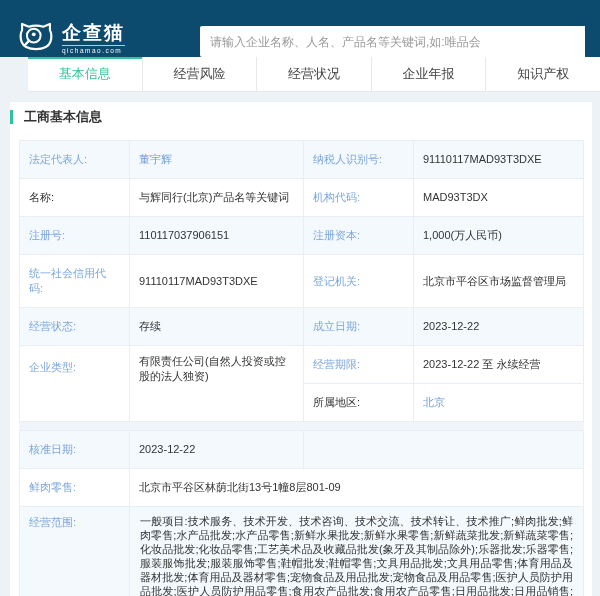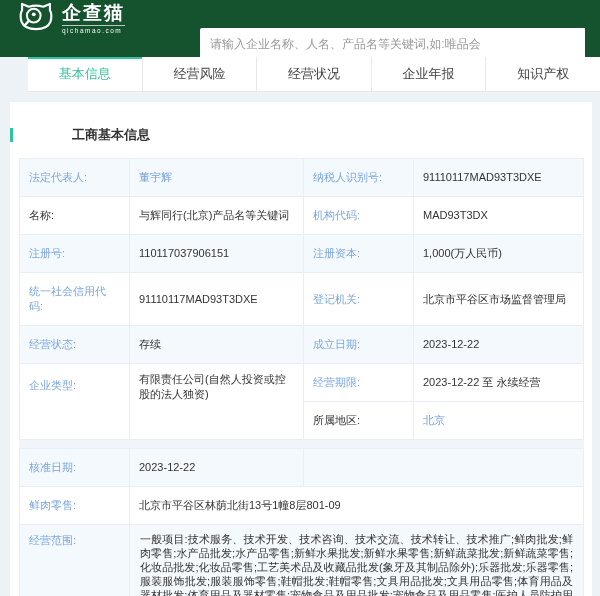--- a/index.html
+++ b/index.html
@@ -1,20 +1,20 @@
 <!DOCTYPE html>
 <html><head>
 <meta charset="utf-8">
 <style>
   * { margin:0; padding:0; box-sizing:border-box; }
   html,body { width:600px; height:596px; overflow:hidden; background:#edf2f6;
     font-family:"Liberation Sans","DejaVu Sans",sans-serif; }
 
   
-  .header { height:57px; background:#14532d; display:flex; align-items:flex-start; padding:0 15px 0 18px; }
+  .header { height:57px; background:#0c4a6e; display:flex; align-items:flex-end; padding:0 15px 0 18px; }
   .logo { display:flex; align-items:center; cursor:pointer; width:170px; flex:none; }
   .logo-icon { margin-right:8px; flex:none; }
   .logo-text-wrap { display:flex; flex-direction:column; line-height:1; }
   .logo-title { color:#fff; font-size:19px; font-weight:bold; letter-spacing:2px; }
   .logo-domain { color:#fff; font-size:6.5px; letter-spacing:1.5px; margin-top:3px; border-top:1px solid rgba(255,255,255,.7); padding-top:2px; }
   .search-wrap { display:flex; align-items:center; margin-left:12px; flex:1;margin-top:28px; }
   .search-input { flex:1; height:31px; border:none; outline:none; padding:0 10px; font-size:12px;
     color:#333; background:#fff; border-radius:2px 0 0 2px; font-family:inherit; }
   .search-input::placeholder { color:#999; }
   .search-btn { width:68px; height:31px; border:none; background:#0a9f5e; color:#fff; font-size:12.5px;
@@ -23,21 +23,21 @@
   
   .nav { height:35px; background:#fff; display:flex; border-bottom:1px solid #e4e9ee;margin-left:28px; }
   .tab { flex:1; display:flex; align-items:center; justify-content:center; font-size:13px; color:#444;
     border-right:1px solid #e8e8e8; cursor:pointer; position:relative; background:#fff; }
   .tab:last-child { border-right:none; }
   .tab.active { color:#35c29c; }
   .tab.active::before { content:""; position:absolute; top:0; left:0; right:0; height:2px; background:#35c29c; }
 
   
   .card { margin:10px 8px 0 10px; background:#fff; min-height:486px; padding-bottom:14px; }
-  .section-header { padding:24px 0 0 0; display:flex; align-items:center;gap:48px; }
+  .section-header { padding:6px 0 0 0; display:flex; align-items:center; }
   .section-bar { width:3px; height:14px; background:#2fc29f; flex:none; }
   .section-title { font-size:13px; font-weight:bold; color:#333; margin-left:11px; }
 
   .tbl-wrap { margin:14px 8px 0 9px; }
   table { border-collapse:collapse; width:100%; table-layout:fixed; }
   td { border:1px solid #e9eef4; font-size:11px; color:#333; padding:11px 9px; line-height:15px;
     vertical-align:middle; word-break:break-all; }
   tr.alt td { background:#f4f9fd; }
   td.lbl { color:#7ba6dc; }
   td.lbl.dark { color:#333; }

